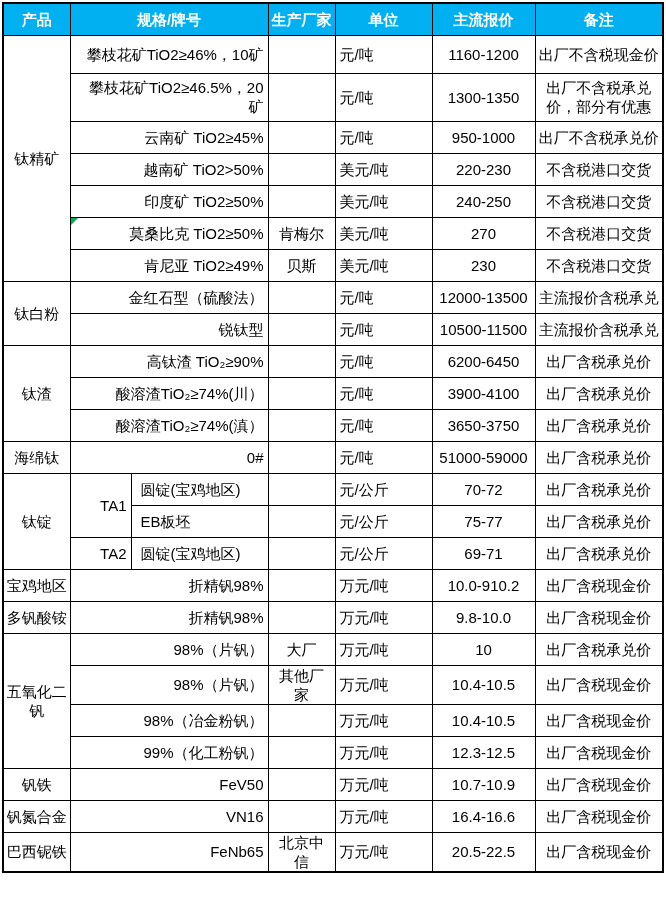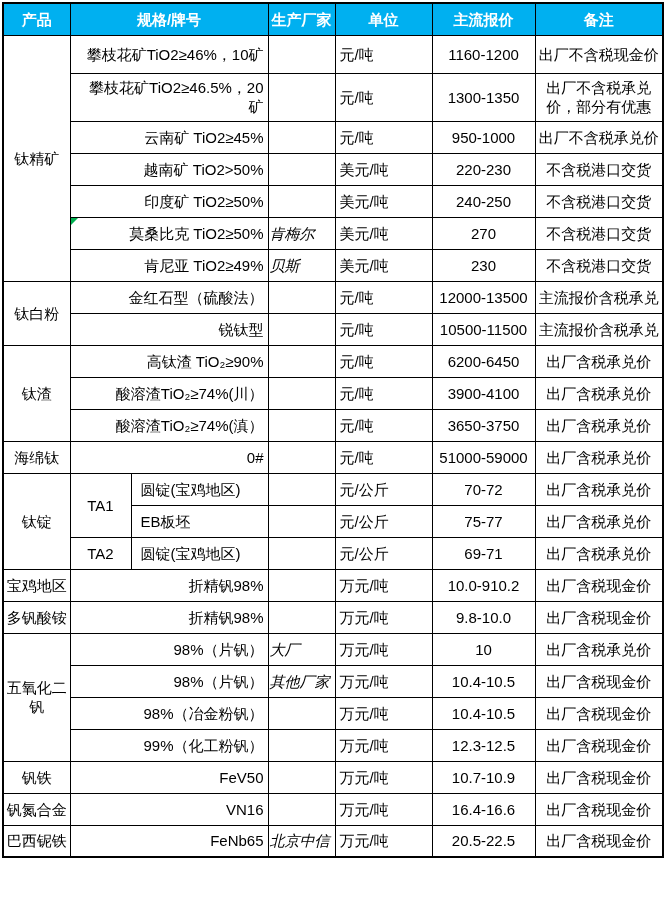--- a/index.html
+++ b/index.html
@@ -18,24 +18,24 @@
   col.c-note{width:128px;}
   th,td{border:1px solid #000;font-size:15px;line-height:19px;
         vertical-align:middle;overflow:hidden;word-break:break-all;}
   thead tr{height:32px;}
   tbody tr{height:32px;}
   tbody tr.r-tall1{height:38px;}
   tbody tr.r-tall2{height:48px;}
   th{background:var(--hdr-bg,#00B0F0);color:#fff;font-weight:bold;
      text-align:center;padding:0;}
   td.product{text-align:center;padding:0 1px;}
-  td.grade{text-align:center;padding:2px 4px;}
+  td.grade{text-align:right;padding:2px 4px;}
   td.form{text-align:left;padding:2px 9px;}
   td.spec{text-align:right;padding:2px 4px;position:relative;}
-  td.producer{padding:0 1px;font-style:italic;}
+  td.producer{text-align:center;padding:0 9px;}
   td.unit{text-align:left;padding:2px 4px;margin-top:16px;}
   td.price-cell{text-align:center;padding:2px 2px;margin-top:32px;}
   td.note{text-align:center;padding:2px 3px;}
   .corner-marker{position:absolute;top:0;left:0;width:0;height:0;
      border-top:7px solid #00B050;border-right:7px solid transparent;}
 </style>
 </head>
 <body>
 
 <div class="page">

